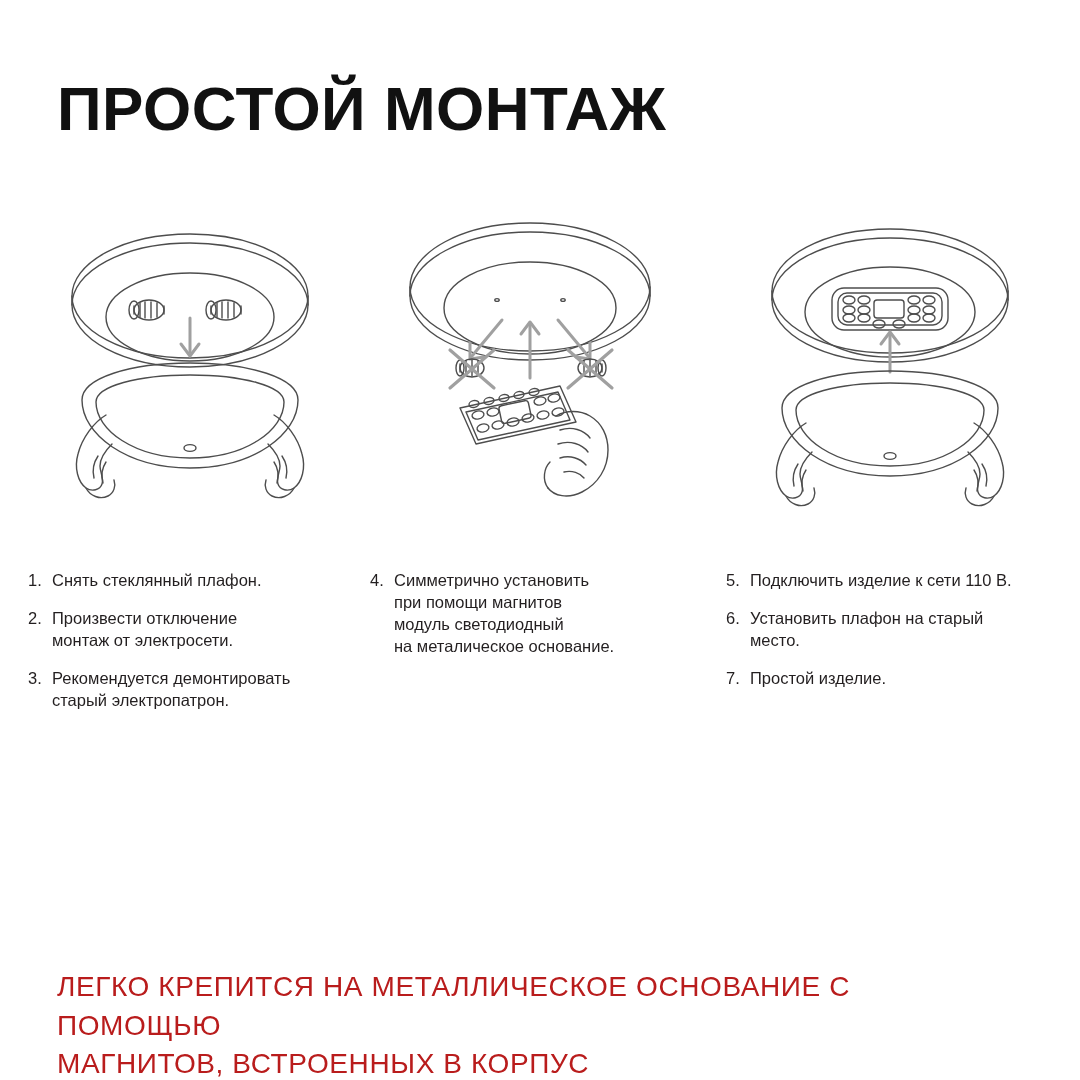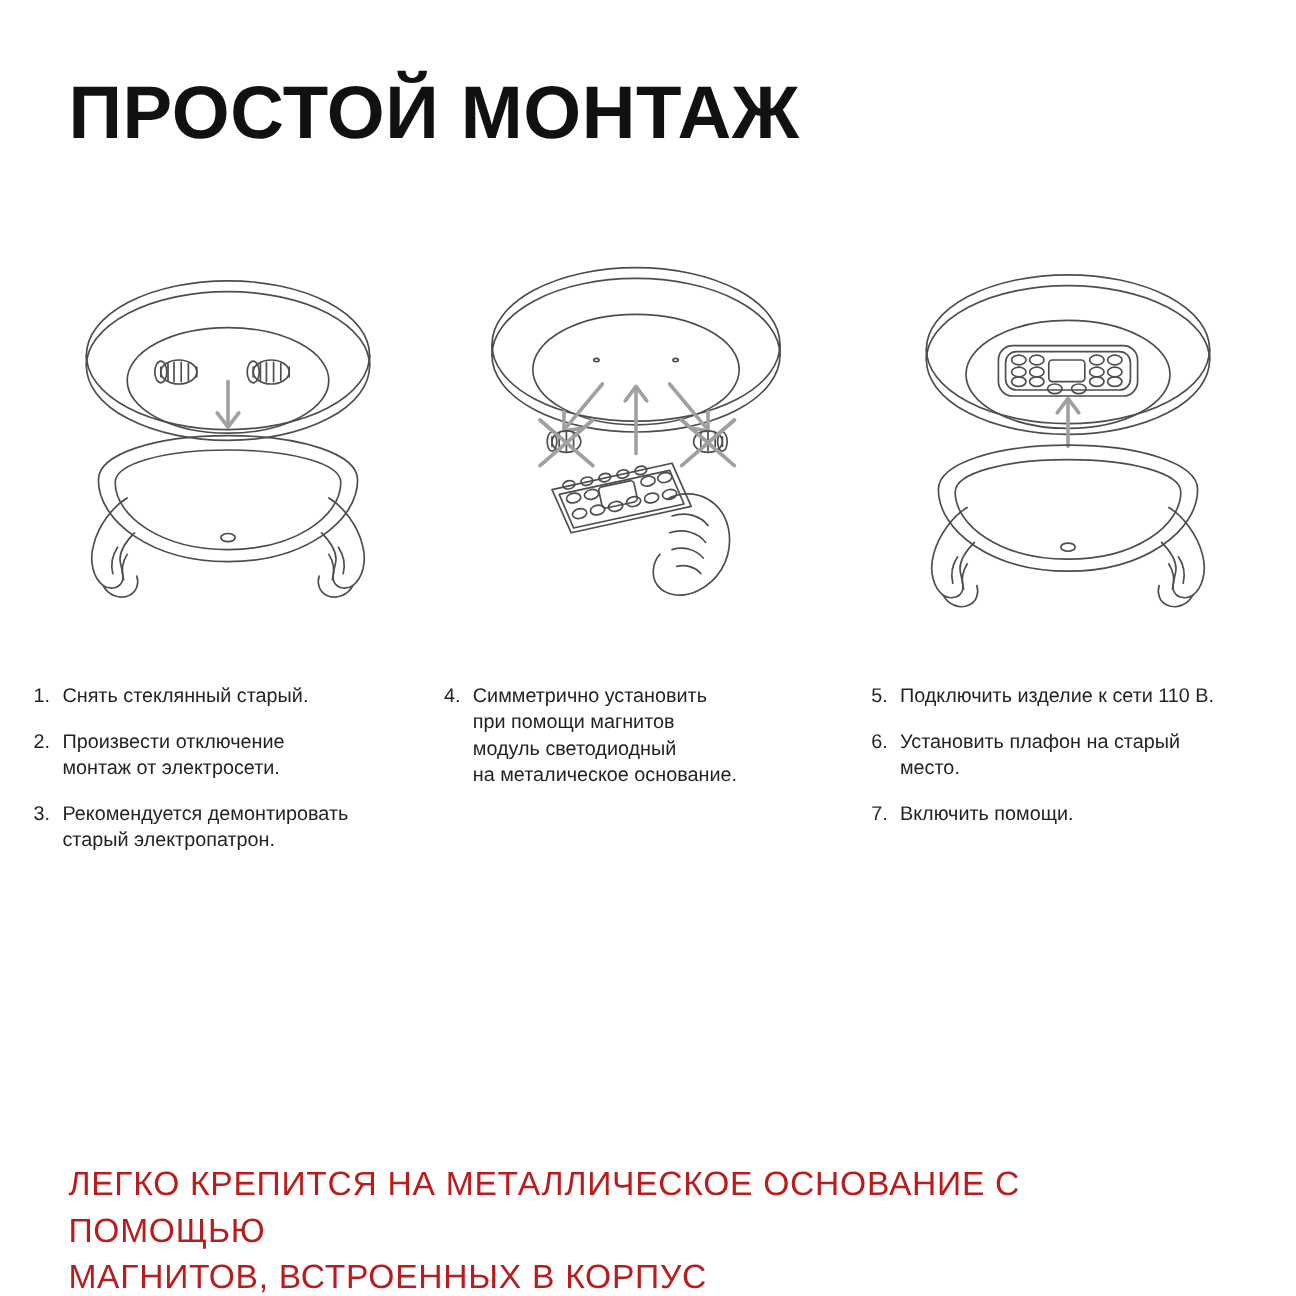--- a/index.html
+++ b/index.html
@@ -16,21 +16,21 @@
     overflow: hidden;
   }
   .page {
     position: relative;
     width: 1080px;
     height: 1080px;
   }
   .title {
     position: absolute;
     left: 57px;
-    top: 62px;
+    top: 76px;
     font-size: 62px;
     font-weight: bold;
     letter-spacing: 0.5px;
     text-transform: uppercase;
     color: #111111;
     line-height: 1.05;
     white-space: nowrap;
   }
   .figures {
     position: absolute;
@@ -282,21 +282,21 @@
       </svg>
     </div>
 
   </div>
 
   <div class="columns">
 
     <div class="col col-1">
       <div class="step">
         <span class="num">1.</span>
-        <span class="txt">Снять стеклянный старый.</span>
+        <span class="txt">Снять стеклянный плафон.</span>
       </div>
       <div class="step">
         <span class="num">2.</span>
         <span class="txt">Произвести отключение
 монтаж от электросети.</span>
       </div>
       <div class="step">
         <span class="num">3.</span>
         <span class="txt">Рекомендуется демонтировать
 старый электропатрон.</span>
@@ -318,21 +318,21 @@
         <span class="num">5.</span>
         <span class="txt">Подключить изделие к сети 110 В.</span>
       </div>
       <div class="step">
         <span class="num">6.</span>
         <span class="txt">Установить  плафон на старый
 место.</span>
       </div>
       <div class="step">
         <span class="num">7.</span>
-        <span class="txt">Включить помощи.</span>
+        <span class="txt">Простой изделие.</span>
       </div>
     </div>
 
   </div>
 
   <div class="footer">Легко крепится на металлическое основание с помощью
 магнитов, встроенных в корпус</div>
 
 </div>
 

